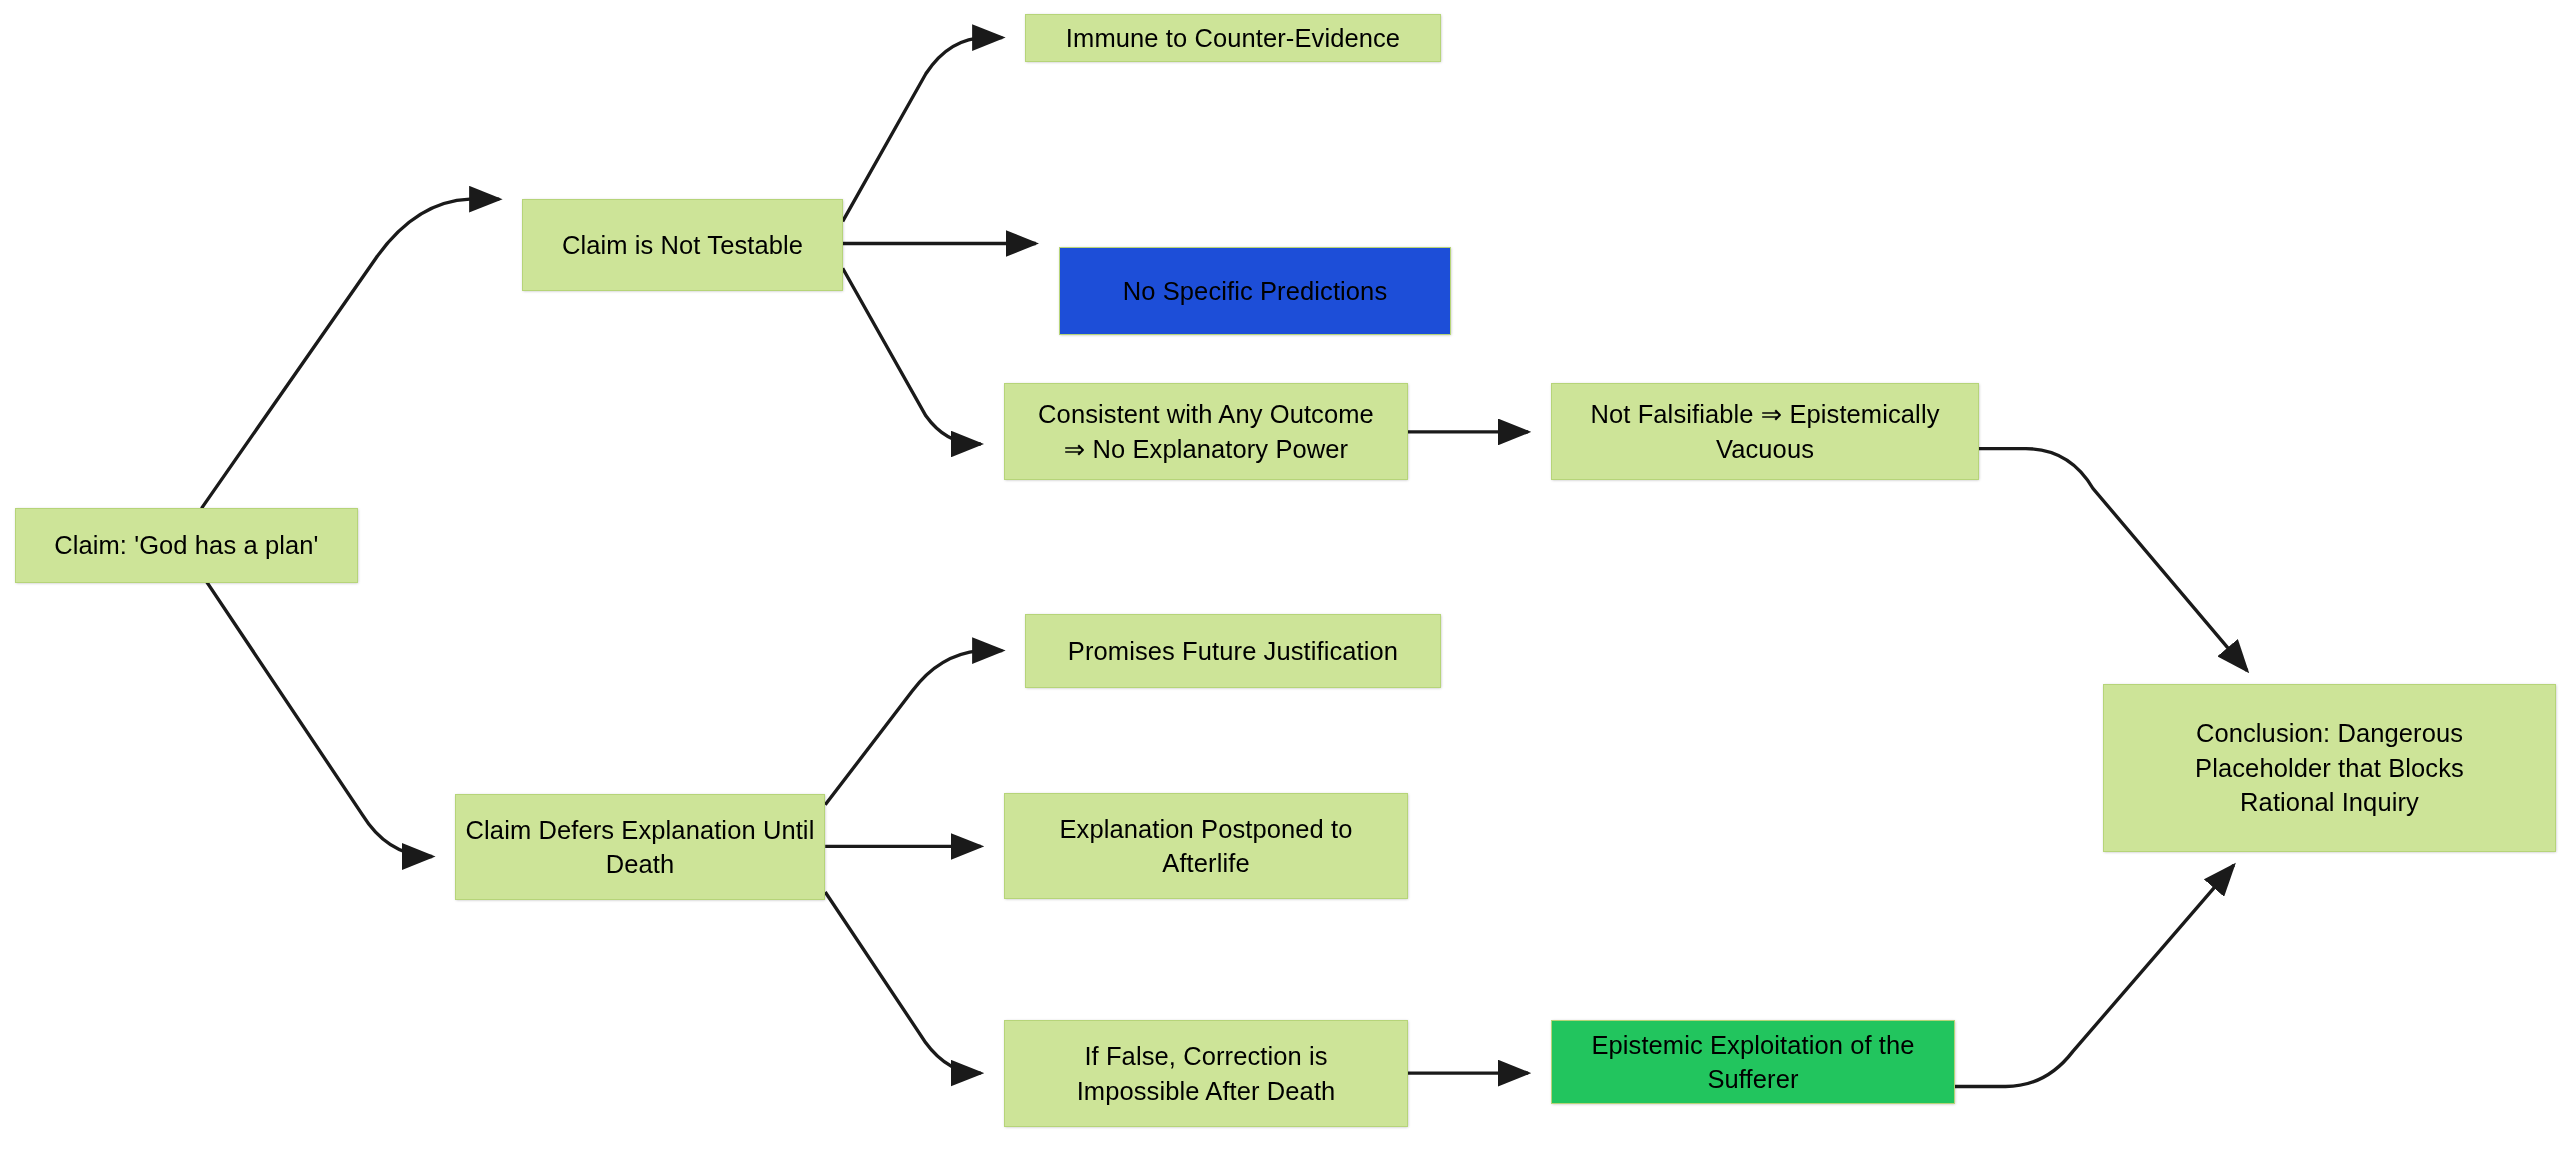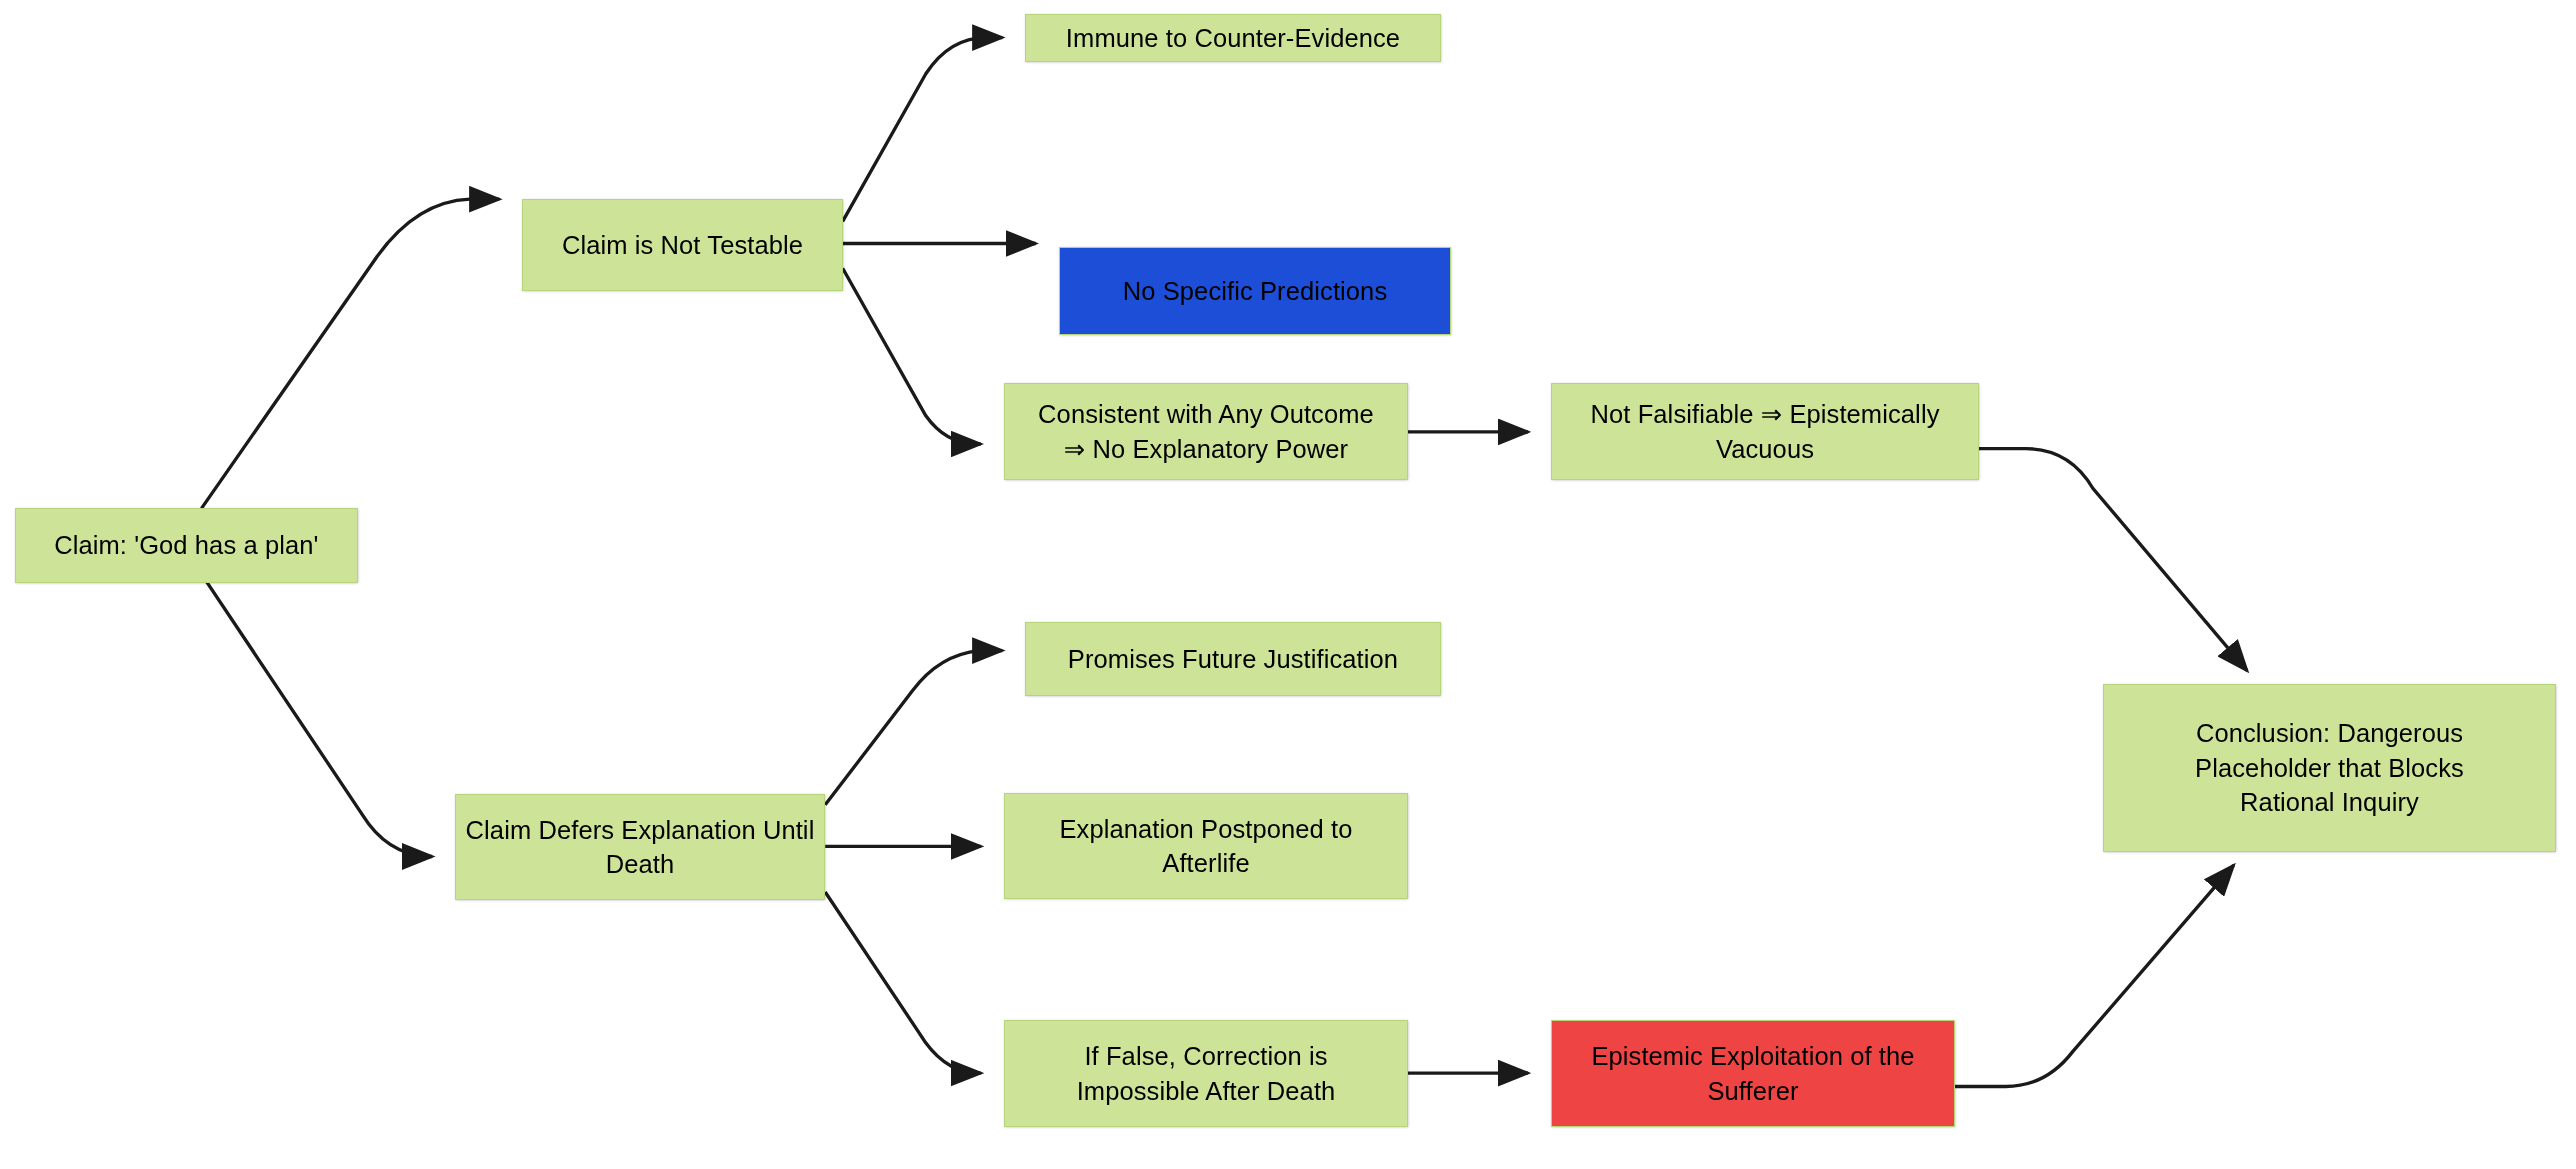--- a/index.html
+++ b/index.html
@@ -73,26 +73,26 @@
       <div class="node" style="left: 14.8px; top: 508px; width: 343px; height: 75px; background: rgb(205, 228, 152); border-color: rgb(182, 212, 121); color: rgb(0, 0, 0);"><span>Claim: 'God has a plan'</span></div>
       <div class="node" style="left: 522px; top: 199px; width: 321px; height: 92px; background: rgb(205, 228, 152); border-color: rgb(182, 212, 121); color: rgb(0, 0, 0);"><span>Claim is Not Testable</span></div>
       <div class="node" style="left: 1025px; top: 14px; width: 416px; height: 48px; background: rgb(205, 228, 152); border-color: rgb(182, 212, 121); color: rgb(0, 0, 0);"><span>Immune to Counter-Evidence</span></div>
       <div class="node" style="left: 1059px; top: 199px; width: 392px; height: 88px; background: #1d4ed8; border-color: rgb(182, 212, 121); color: rgb(0, 0, 0); margin-top: 48px;"><span>No Specific Predictions</span></div>
       <div class="node" style="left: 1004px; top: 383px; width: 404px; height: 97px; background: rgb(205, 228, 152); border-color: rgb(182, 212, 121); color: rgb(0, 0, 0);"><span>Consistent with Any Outcome
 ⇒ No Explanatory Power</span></div>
       <div class="node" style="left: 1551px; top: 383px; width: 428px; height: 97px; background: rgb(205, 228, 152); border-color: rgb(182, 212, 121); color: rgb(0, 0, 0);"><span>Not Falsifiable ⇒ Epistemically
 Vacuous</span></div>
       <div class="node" style="left: 455px; top: 794px; width: 370px; height: 106px; background: rgb(205, 228, 152); border-color: rgb(182, 212, 121); color: rgb(0, 0, 0);"><span>Claim Defers Explanation Until
 Death</span></div>
-      <div class="node" style="left: 1025px; top: 614px; width: 416px; height: 74px; background: rgb(205, 228, 152); border-color: rgb(182, 212, 121); color: rgb(0, 0, 0); margin-top: 8px;"><span>Promises Future Justification</span></div>
+      <div class="node" style="left: 1025px; top: 614px; width: 416px; height: 74px; background: rgb(205, 228, 152); border-color: rgb(182, 212, 121); color: rgb(0, 0, 0);"><span>Promises Future Justification</span></div>
       <div class="node" style="left: 1004px; top: 793px; width: 404px; height: 106px; background: rgb(205, 228, 152); border-color: rgb(182, 212, 121); color: rgb(0, 0, 0);"><span>Explanation Postponed to
 Afterlife</span></div>
       <div class="node" style="left: 1004px; top: 1020px; width: 404px; height: 107px; background: rgb(205, 228, 152); border-color: rgb(182, 212, 121); color: rgb(0, 0, 0);"><span>If False, Correction is
 Impossible After Death</span></div>
-      <div class="node" style="left: 1551px; top: 1020px; width: 404px; height: 107px; background: #ef4444; border-color: rgb(182, 212, 121); color: rgb(0, 0, 0);"><span>Epistemic Exploitation of the
+      <div class="node" style="left: 1551px; top: 1020px; width: 404px; height: 84px; background: #22c55e; border-color: rgb(182, 212, 121); color: rgb(0, 0, 0);"><span>Epistemic Exploitation of the
 Sufferer</span></div>
       <div class="node" style="left: 2103px; top: 684px; width: 453px; height: 168px; background: rgb(205, 228, 152); border-color: rgb(182, 212, 121); color: rgb(0, 0, 0);"><span>Conclusion: Dangerous
 Placeholder that Blocks
 Rational Inquiry</span></div>
     </div>
 
 </div>
 
 
 </body></html>

